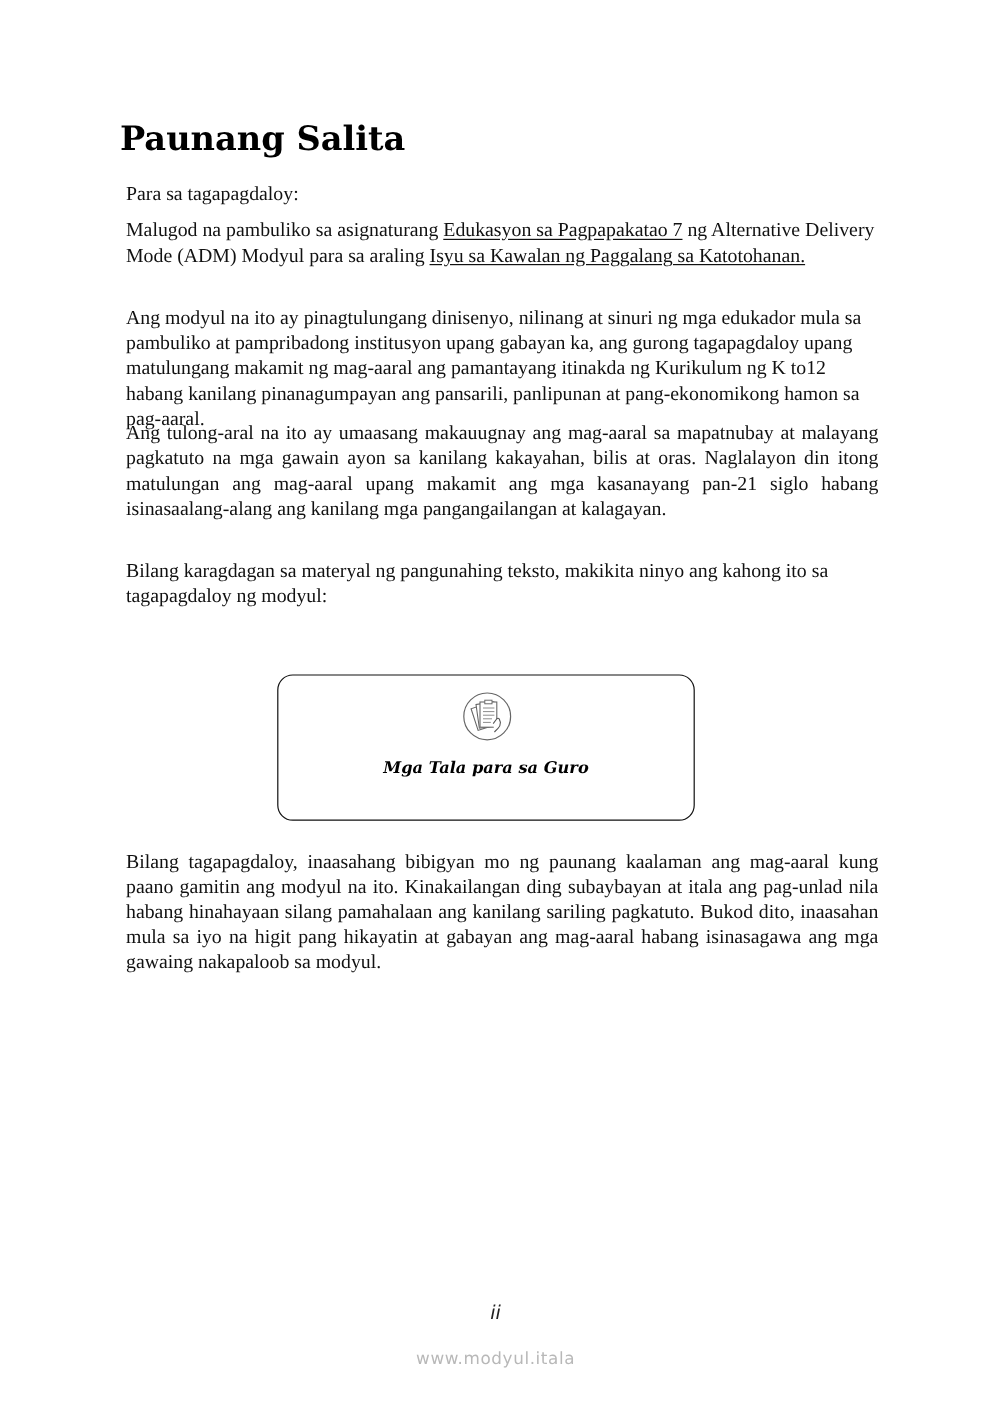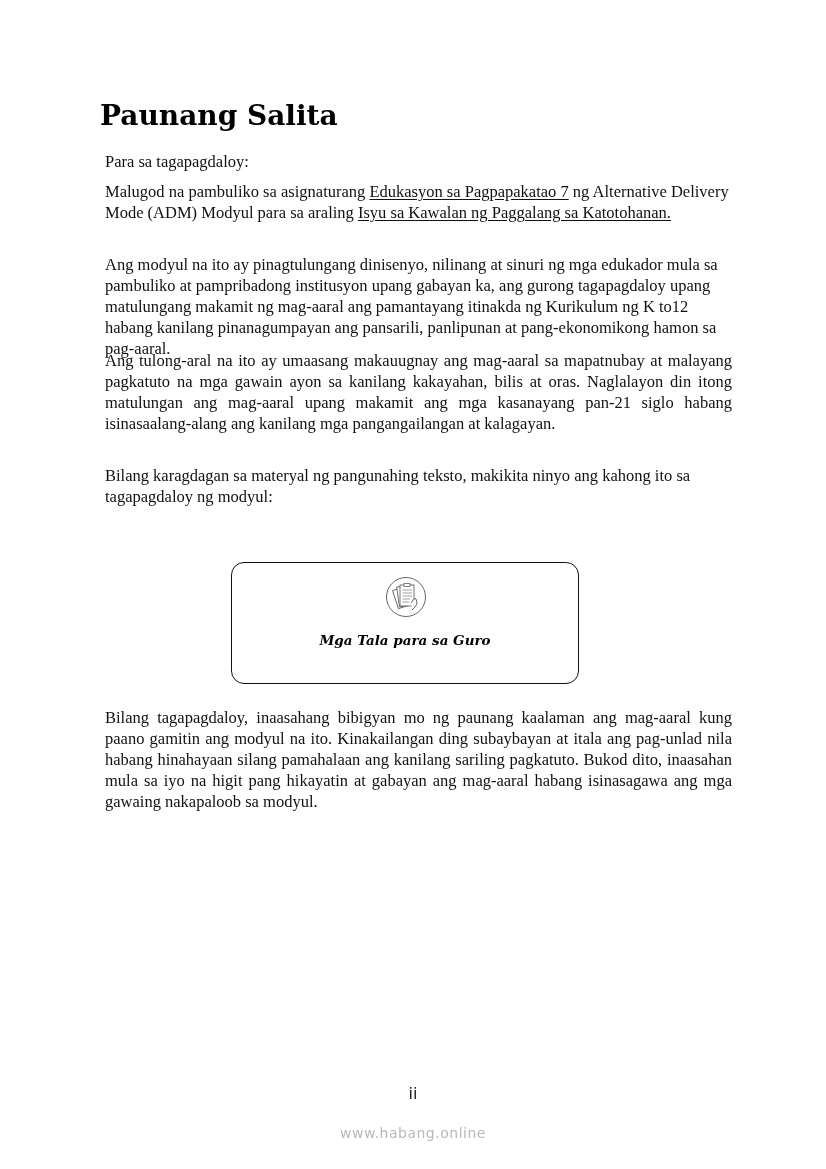--- a/index.html
+++ b/index.html
@@ -28,21 +28,21 @@
       position: absolute; top: 69px; left: 0; width: 100%; text-align: center;
       font-family: "DejaVu Serif", serif; font-weight: bold; font-style: italic; font-size: 13.5px;
       color: #000;
     }
     .note-text {
       position: absolute; top: 93px; left: 14px; width: 325px;
       font-family: "DejaVu Serif", serif; font-size: 14px; line-height: 20px; color: #111;
     }
     .page-num {
       position: absolute; top: 1084px; left: 0; width: 826px; text-align: center;
-      font-family: "DejaVu Sans", sans-serif; font-size: 16px; color: #222;
+      font-family: "DejaVu Sans", sans-serif; font-size: 16px; color: #222; font-style: italic;
     }
     .watermark {
       position: absolute; top: 1125px; left: 0; width: 826px; text-align: center;
       font-family: "DejaVu Sans", sans-serif; font-size: 14px; color: #b8b8b8; letter-spacing: 0.5px;
     }
   </style>
 </head>
 <body>
 
 <div class="page">
@@ -78,13 +78,13 @@
       </g>
       <path d="M26 27 l3 -4 q1 -1 2 0 l1 3 q0 3 -2 5 l-3 3" fill="#fff" stroke="#555" stroke-width="0.9"></path>
     </svg>
     <div class="note-title">Mga Tala para sa Guro</div>
   </div>
 
   <p class="p justify" style="top:702px;">Bilang tagapagdaloy, inaasahang bibigyan mo ng paunang kaalaman ang mag-aaral kung paano gamitin ang modyul na ito. Kinakailangan ding subaybayan at itala ang pag-unlad nila habang hinahayaan silang pamahalaan ang kanilang sariling pagkatuto. Bukod dito, inaasahan mula sa iyo na higit pang hikayatin at gabayan ang mag-aaral habang isinasagawa ang mga gawaing nakapaloob sa modyul.</p>
 </div>
 
 <div class="page-num">ii</div>
-<div class="watermark">www.habang.online</div>
+<div class="watermark">www.modyul.itala</div>
 
 </body></html>

